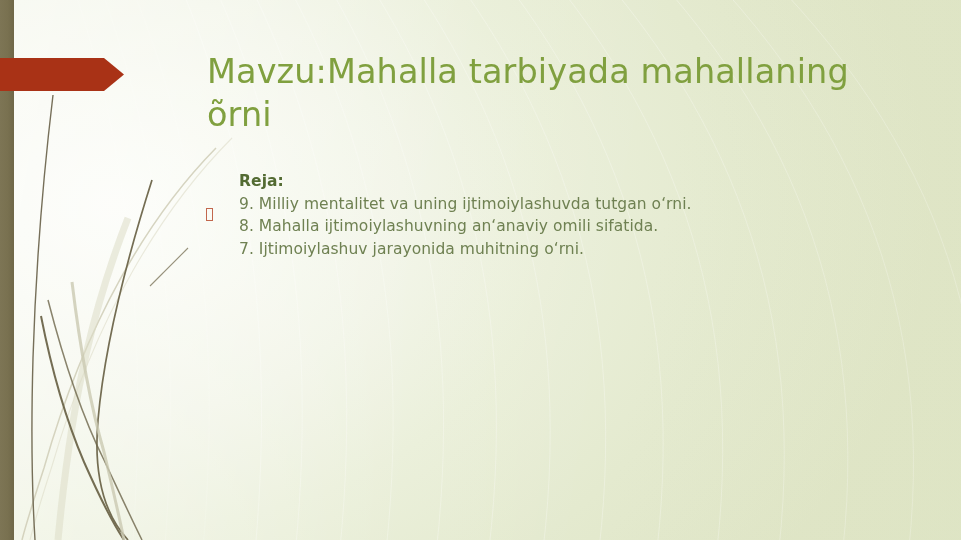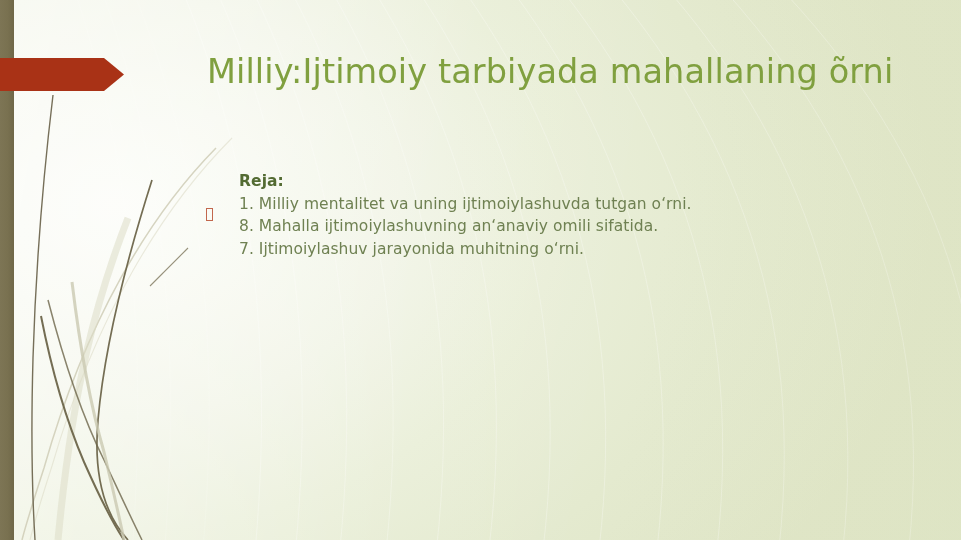--- a/index.html
+++ b/index.html
@@ -196,29 +196,29 @@
   </div>
 
   <div class="edge-bar"></div>
 
   <div class="arrow-banner">
     <svg width="125" height="33" viewBox="0 0 125 33">
       <polygon points="0,0 104,0 124,16.5 104,33 0,33" fill="#a93216"></polygon>
     </svg>
   </div>
 
-  <div class="title">Milliy:Ijtimoiy tarbiyada mahallaning õrni</div>
+  <div class="title">Mavzu:Mahalla tarbiyada mahallaning õrni</div>
 
   <div class="body-block">
     <div class="bullet-row">
       <div class="bullet-glyph">
         <span class="tofu"></span>
       </div>
       <div class="bullet-body">
         <div class="reja-head">Reja:</div>
-        <div class="reja-line">1. Milliy mentalitet va uning ijtimoiylashuvda tutgan o‘rni.</div>
+        <div class="reja-line">9. Milliy mentalitet va uning ijtimoiylashuvda tutgan o‘rni.</div>
         <div class="reja-line">8. Mahalla ijtimoiylashuvning an‘anaviy omili sifatida.</div>
         <div class="reja-line">7. Ijtimoiylashuv jarayonida muhitning o‘rni.</div>
       </div>
     </div>
   </div>
 
 </div>
 
 </body></html>

